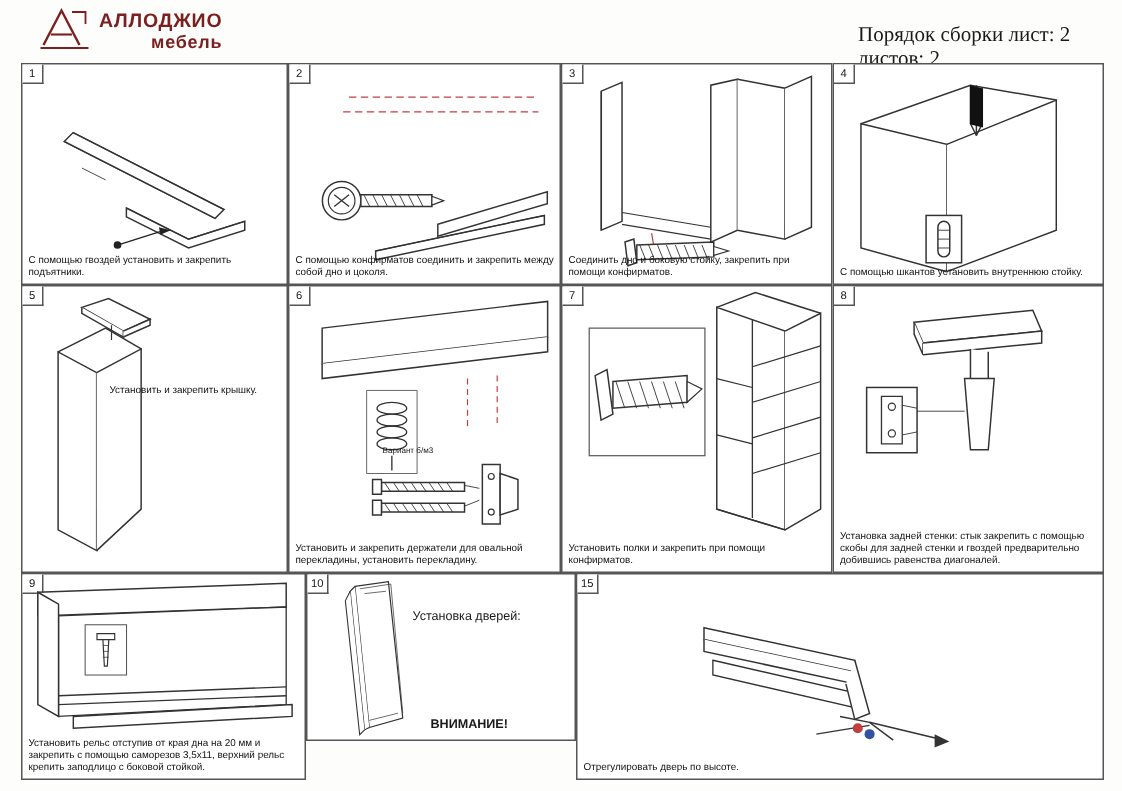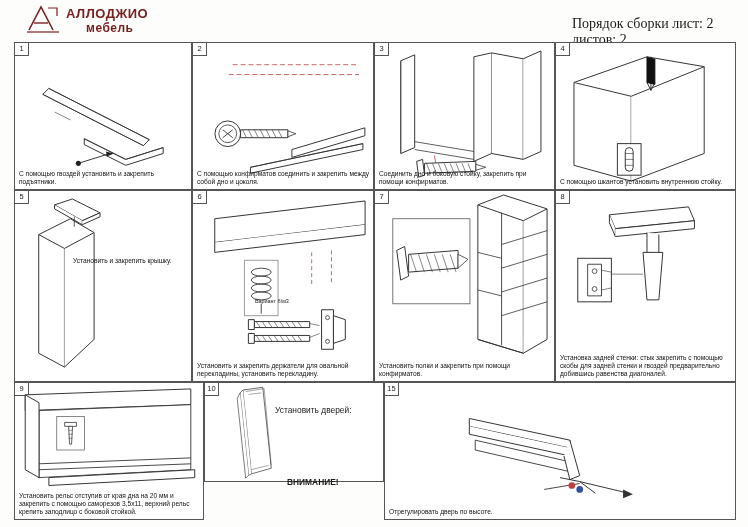--- a/index.html
+++ b/index.html
@@ -10,21 +10,21 @@
     color:#1a1a1a;
     overflow:hidden;
   }
   .page{position:relative;width:748px;height:527px;}
 
   
   .header{position:absolute;left:12px;top:0;width:748px;height:44px;}
   .logo-mark{position:absolute;left:14px;top:4px;width:34px;height:30px;}
   .brand{position:absolute;left:54px;top:6px;}
   .brand .b1{font-family:"Liberation Sans",sans-serif;font-weight:bold;font-size:13px;letter-spacing:.5px;color:#7a2020;}
-  .brand .b2{font-family:"Liberation Sans",sans-serif;font-weight:bold;font-size:12px;letter-spacing:.5px;color:#7a2020;margin-left:20px;}
+  .brand .b2{font-family:"Liberation Sans",sans-serif;font-weight:bold;font-size:12px;letter-spacing:.5px;color:#7a2020;margin-left:20px;text-align:right;}
   .title{position:absolute;left:164px;top:5px;width:390px;font-size:11.5px;line-height:13px;font-family:"Liberation Serif",serif;}
   .sheet{position:absolute;left:560px;top:16px;font-size:14px;}
 
   
   .grid{position:absolute;left:14px;top:42px;width:722px;height:478px;}
   .cell{position:absolute;border:1px solid #555;background:#fff;box-sizing:border-box;}
   .num{position:absolute;left:0;top:0;width:13px;height:12px;border-right:1px solid #555;border-bottom:1px solid #555;
        font-family:"Liberation Sans",sans-serif;font-size:7.5px;text-align:center;line-height:12px;background:#fff;}
   .cap{position:absolute;left:4px;right:3px;font-family:"Liberation Sans",sans-serif;font-size:6.6px;line-height:8px;color:#111;}
   .capb{bottom:3px;}
@@ -243,31 +243,31 @@
         <g transform="translate(42,34)">
           <rect x="0" y="0" width="28" height="34" fill="#fff" stroke="#555" stroke-width=".7"></rect>
           <path d="M8 6 L20 6 L20 10 L8 10 Z" fill="#fff" stroke="#333" stroke-width=".8"></path>
           <path d="M12 10 L16 10 L15 28 L13 28 Z" fill="#fff" stroke="#333" stroke-width=".8"></path>
           <path d="M12 14 L16 14 M12 18 L16 18 M12 22 L16 22" stroke="#333" stroke-width=".5"></path>
         </g>
       </svg>
       <div class="cap capb">Установить рельс  отступив от края дна на 20 мм и закрепить с помощью саморезов 3,5х11, верхний рельс крепить заподлицо с боковой стойкой.</div>
     </div>
 
-    <div class="cell" style="left:190px;top:340px;width:180px;height:100px;">
+    <div class="cell" style="left:190px;top:340px;width:180px;height:112px;">
       <div class="num">10</div>
       <svg class="art" viewBox="0 0 180 138">
         <path d="M18 10 L46 6 L58 120 L30 128 Z" fill="#fff" stroke="#333" stroke-width="1"></path>
         <path d="M18 10 L14 14 L26 130 L30 128" fill="#fff" stroke="#333" stroke-width="1"></path>
         <path d="M22 12 L48 8 L58 116" fill="none" stroke="#333" stroke-width=".6"></path>
         <path d="M26 16 L44 14" stroke="#333" fill="none" stroke-width=".6"></path>
         <path d="M30 122 L54 116" stroke="#333" fill="none" stroke-width=".6"></path>
         <path d="M14 14 L10 22 L22 134 L26 130" fill="#fff" stroke="#333" stroke-width=".9"></path>
       </svg>
-      <div class="bigtext" style="left:70px;top:22px;width:104px;">Установить дверей:</div>
+      <div class="bigtext" style="left:70px;top:22px;width:104px;">Установка дверей:</div>
       <div class="bigtext warn" style="left:70px;top:94px;width:104px;margin-left:12px;">ВНИМАНИЕ!</div>
     </div>
 
     <div class="cell" style="left:370px;top:340px;width:352px;height:138px;">
       <div class="num">15</div>
       <svg class="art" viewBox="0 0 352 138">
         <path d="M84 36 L186 58 L186 66 L84 44 Z" fill="#fff" stroke="#333" stroke-width="1"></path>
         <path d="M84 44 L84 52 L186 74 L186 66" fill="#fff" stroke="#333" stroke-width="1"></path>
         <path d="M90 58 L186 80 L186 90 L90 68 Z" fill="#fff" stroke="#333" stroke-width=".9"></path>
         <path d="M186 58 L196 94 L186 98 L180 74" fill="#fff" stroke="#333" stroke-width="1"></path>

